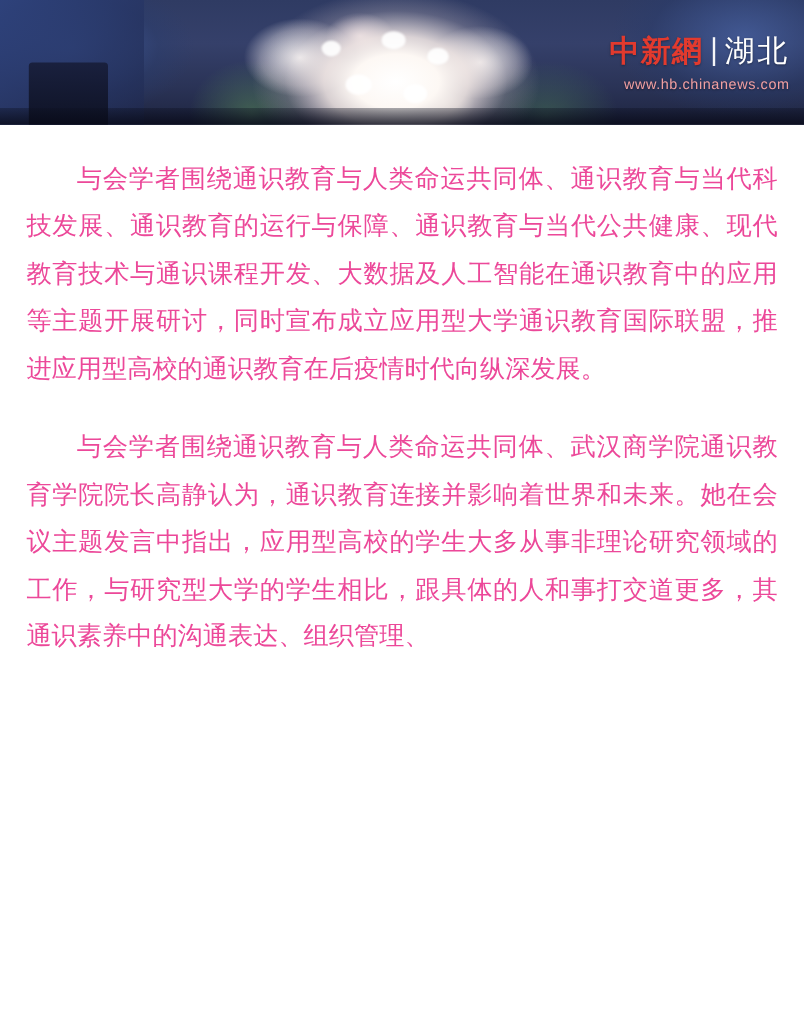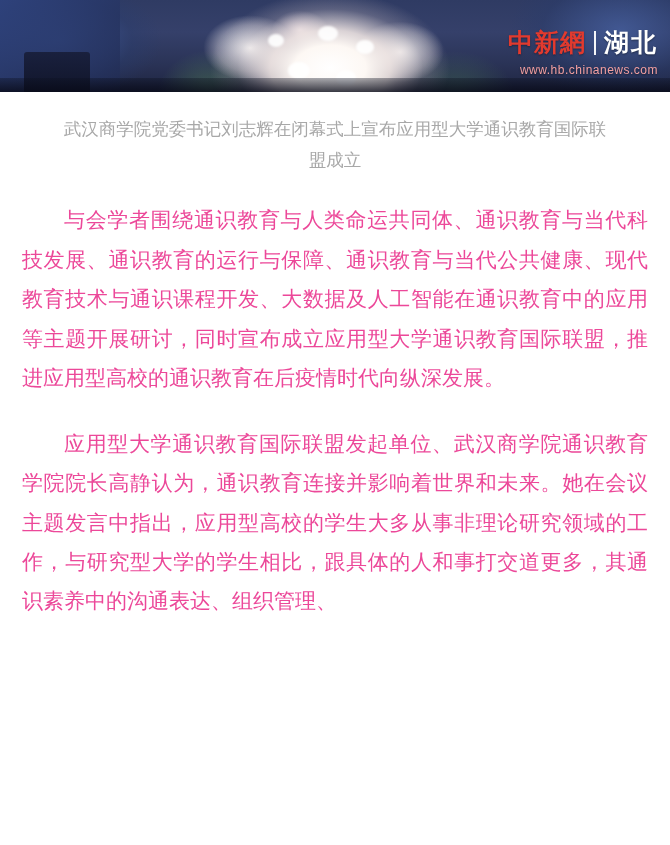--- a/index.html
+++ b/index.html
@@ -17,21 +17,21 @@
     position: relative;
     width: 670px;
     height: 845px;
     background: #ffffff;
   }
 
   
   .photo-wrap {
     position: relative;
     width: 670px;
-    height: 92px;
+    height: 104px;
     overflow: hidden;
     background: #2b2f45;
   }
   .photo {
     position: absolute;
     inset: 0;
     
     background:
       radial-gradient(ellipse 150px 95px at 330px 68px, #ffffff 0%, #fdf8f4 24%, rgba(247,236,232,0.85) 40%, rgba(220,205,205,0.25) 62%, rgba(120,110,120,0) 80%),
       radial-gradient(ellipse 60px 42px at 250px 48px, rgba(255,255,255,0.92) 0%, rgba(255,248,248,0.35) 55%, rgba(255,255,255,0) 78%),
@@ -94,21 +94,21 @@
   .wm-sep {
     width: 2px;
     height: 24px;
     background: #ffffff;
     margin: 0 8px;
     opacity: 0.95;
   }
   .wm-hb {
     color: #ffffff;
     font-family: "Liberation Serif", "DejaVu Serif", serif;
-    font-weight: bold;
+    font-weight: normal;
     font-size: 25px;
     letter-spacing: 2px;
     text-shadow: 0 1px 2px rgba(0,0,0,0.4);
   }
   .wm-url {
     margin-top: 4px;
     color: #fca5a5;
     font-family: "Liberation Sans", sans-serif;
     font-size: 12px;
     letter-spacing: 0.5px;
@@ -160,20 +160,19 @@
     <div class="watermark">
       <div class="wm-row">
         <span class="wm-cn">中新網</span>
         <span class="wm-sep"></span>
         <span class="wm-hb">湖北</span>
       </div>
       <div class="wm-url">www.hb.chinanews.com</div>
     </div>
   </div>
 
-  <div class="caption">武汉商学院党委书记刘志辉在闭幕式上宣布应用型大学通识教育国际联盟成立</div>
 
   <div class="article">
     <p class="para">与会学者围绕通识教育与人类命运共同体、通识教育与当代科技发展、通识教育的运行与保障、通识教育与当代公共健康、现代教育技术与通识课程开发、大数据及人工智能在通识教育中的应用等主题开展研讨，同时宣布成立应用型大学通识教育国际联盟，推进应用型高校的通识教育在后疫情时代向纵深发展。</p>
-    <p class="para">应用型大学通识教育国际联盟发起单位、武汉商学院通识教育学院院长高静认为，通识教育连接并影响着世界和未来。她在会议主题发言中指出，应用型高校的学生大多从事非理论研究领域的工作，与研究型大学的学生相比，跟具体的人和事打交道更多，其通识素养中的沟通表达、组织管理、</p>
+    <p class="para">与会学者围绕通识教育与人类命运共同体、武汉商学院通识教育学院院长高静认为，通识教育连接并影响着世界和未来。她在会议主题发言中指出，应用型高校的学生大多从事非理论研究领域的工作，与研究型大学的学生相比，跟具体的人和事打交道更多，其通识素养中的沟通表达、组织管理、</p>
   </div>
 
 </div>
 
 </body></html>

